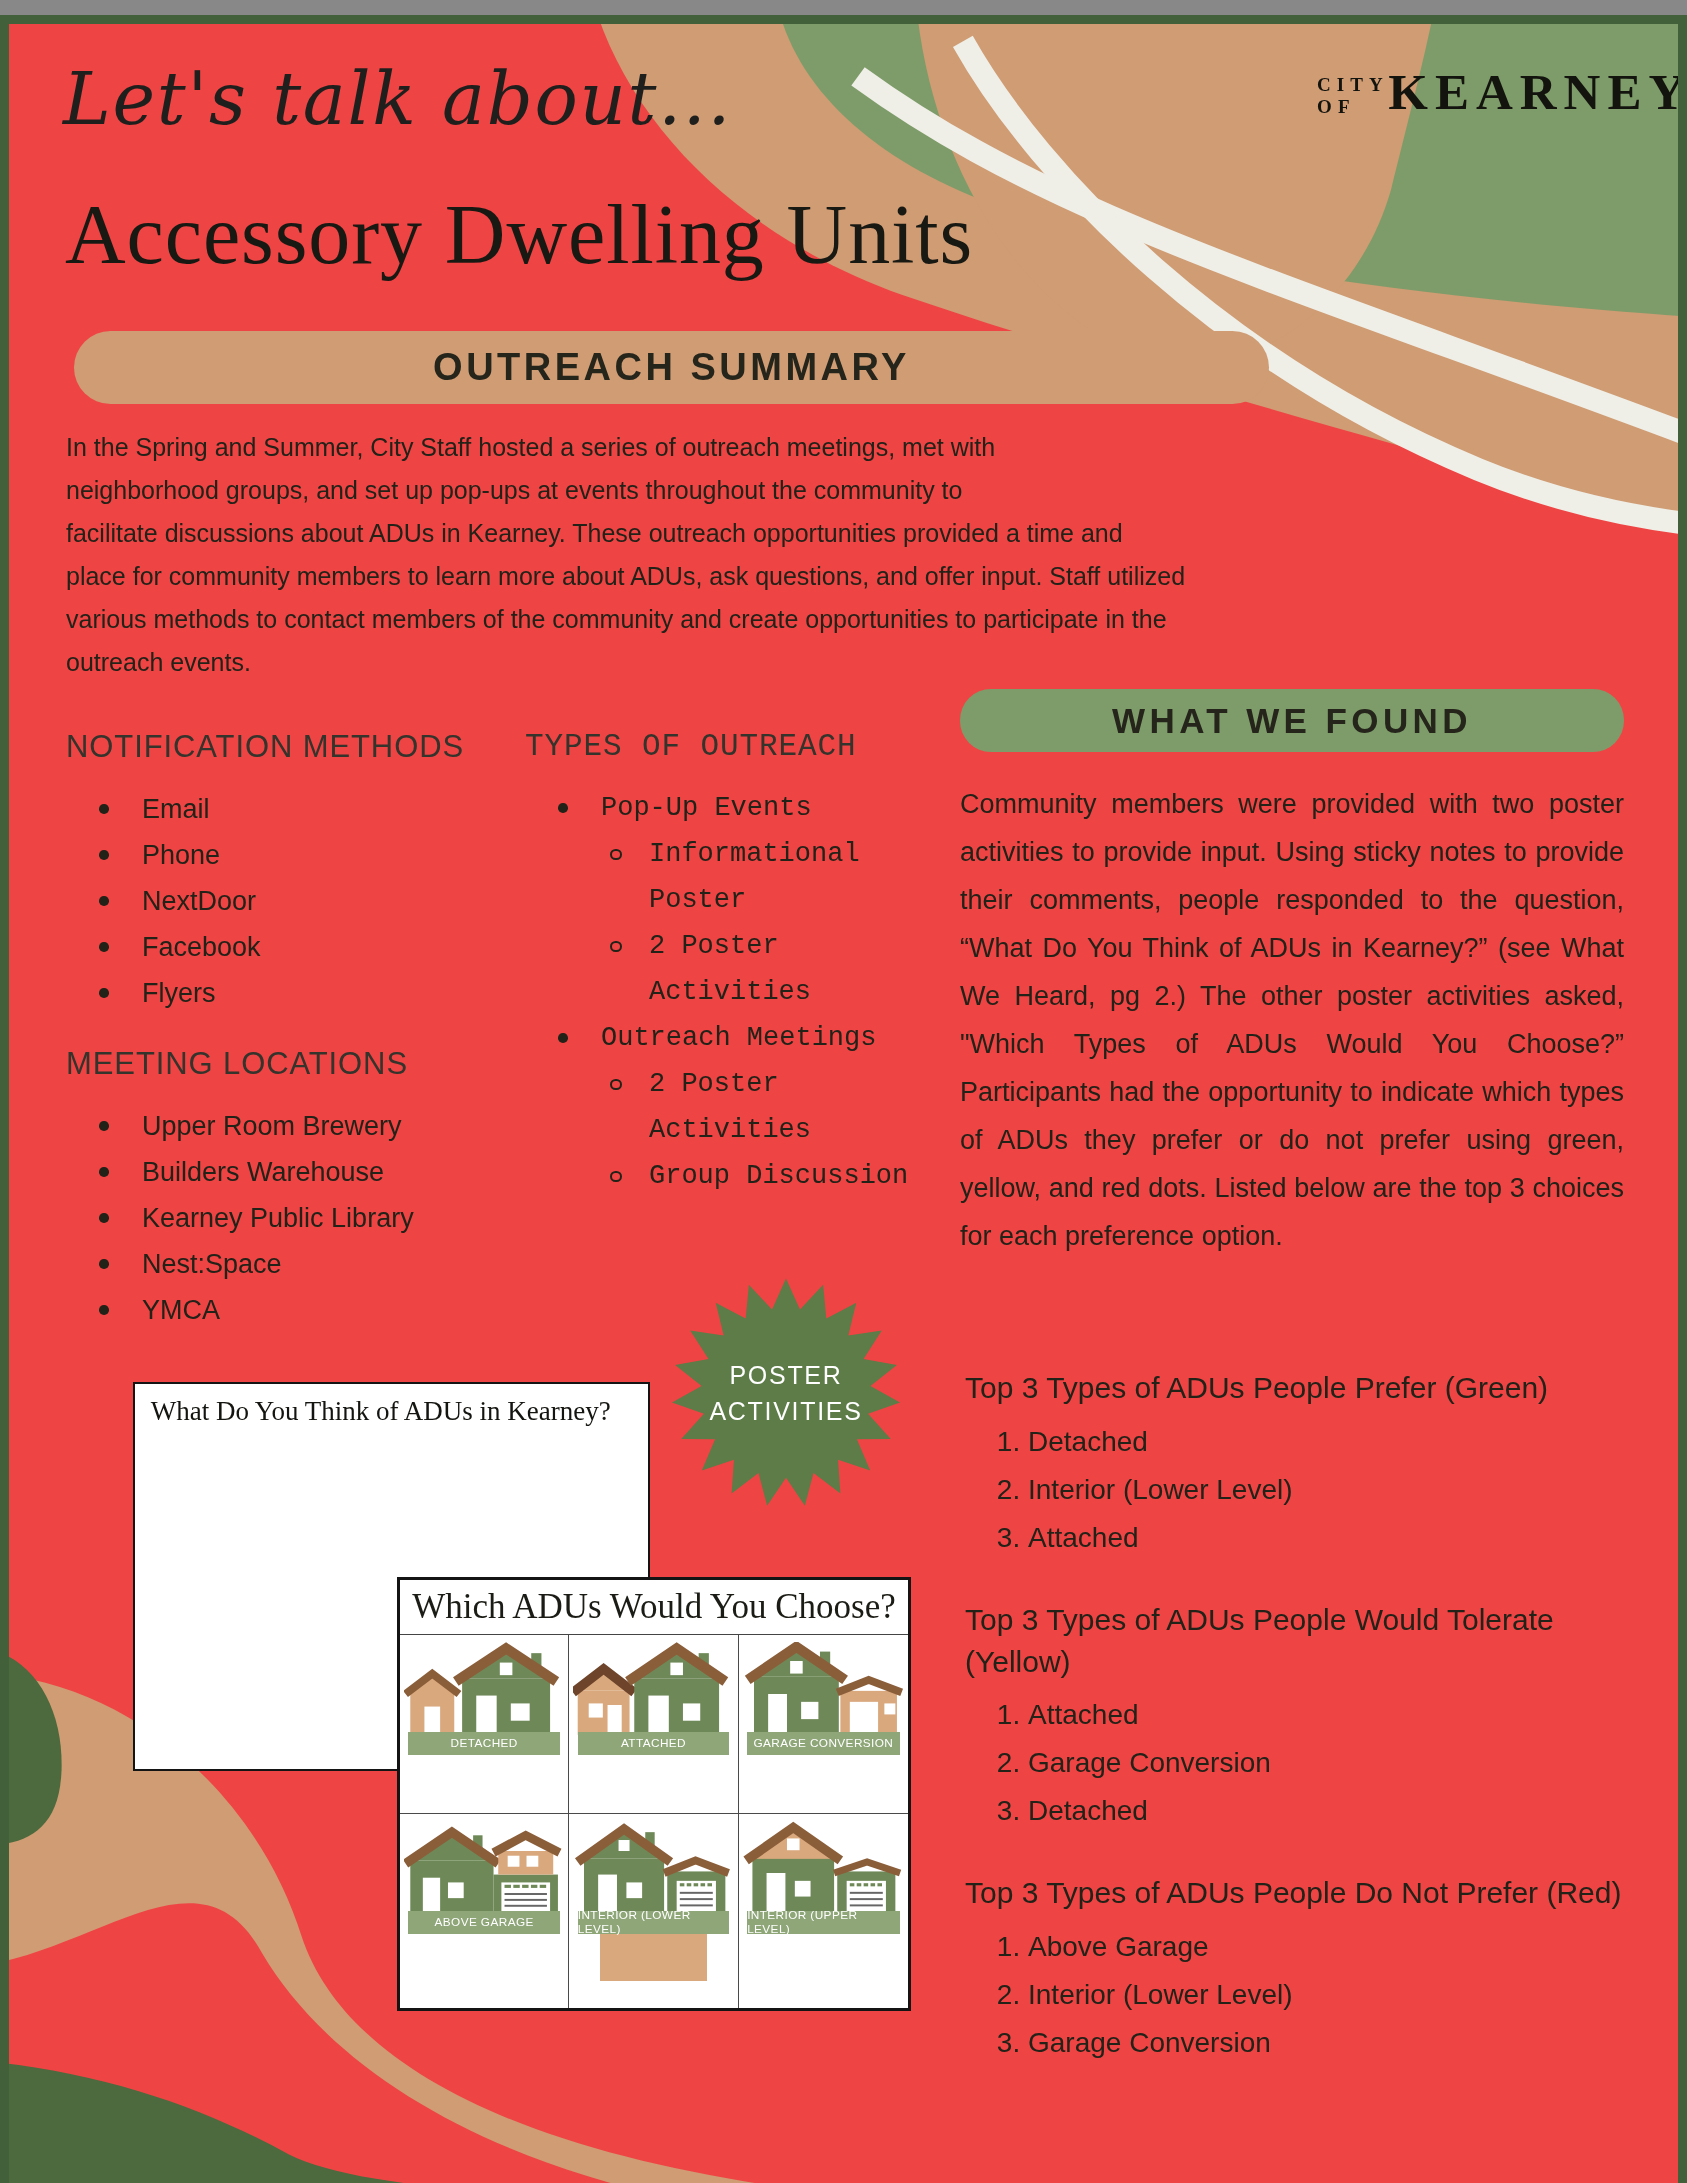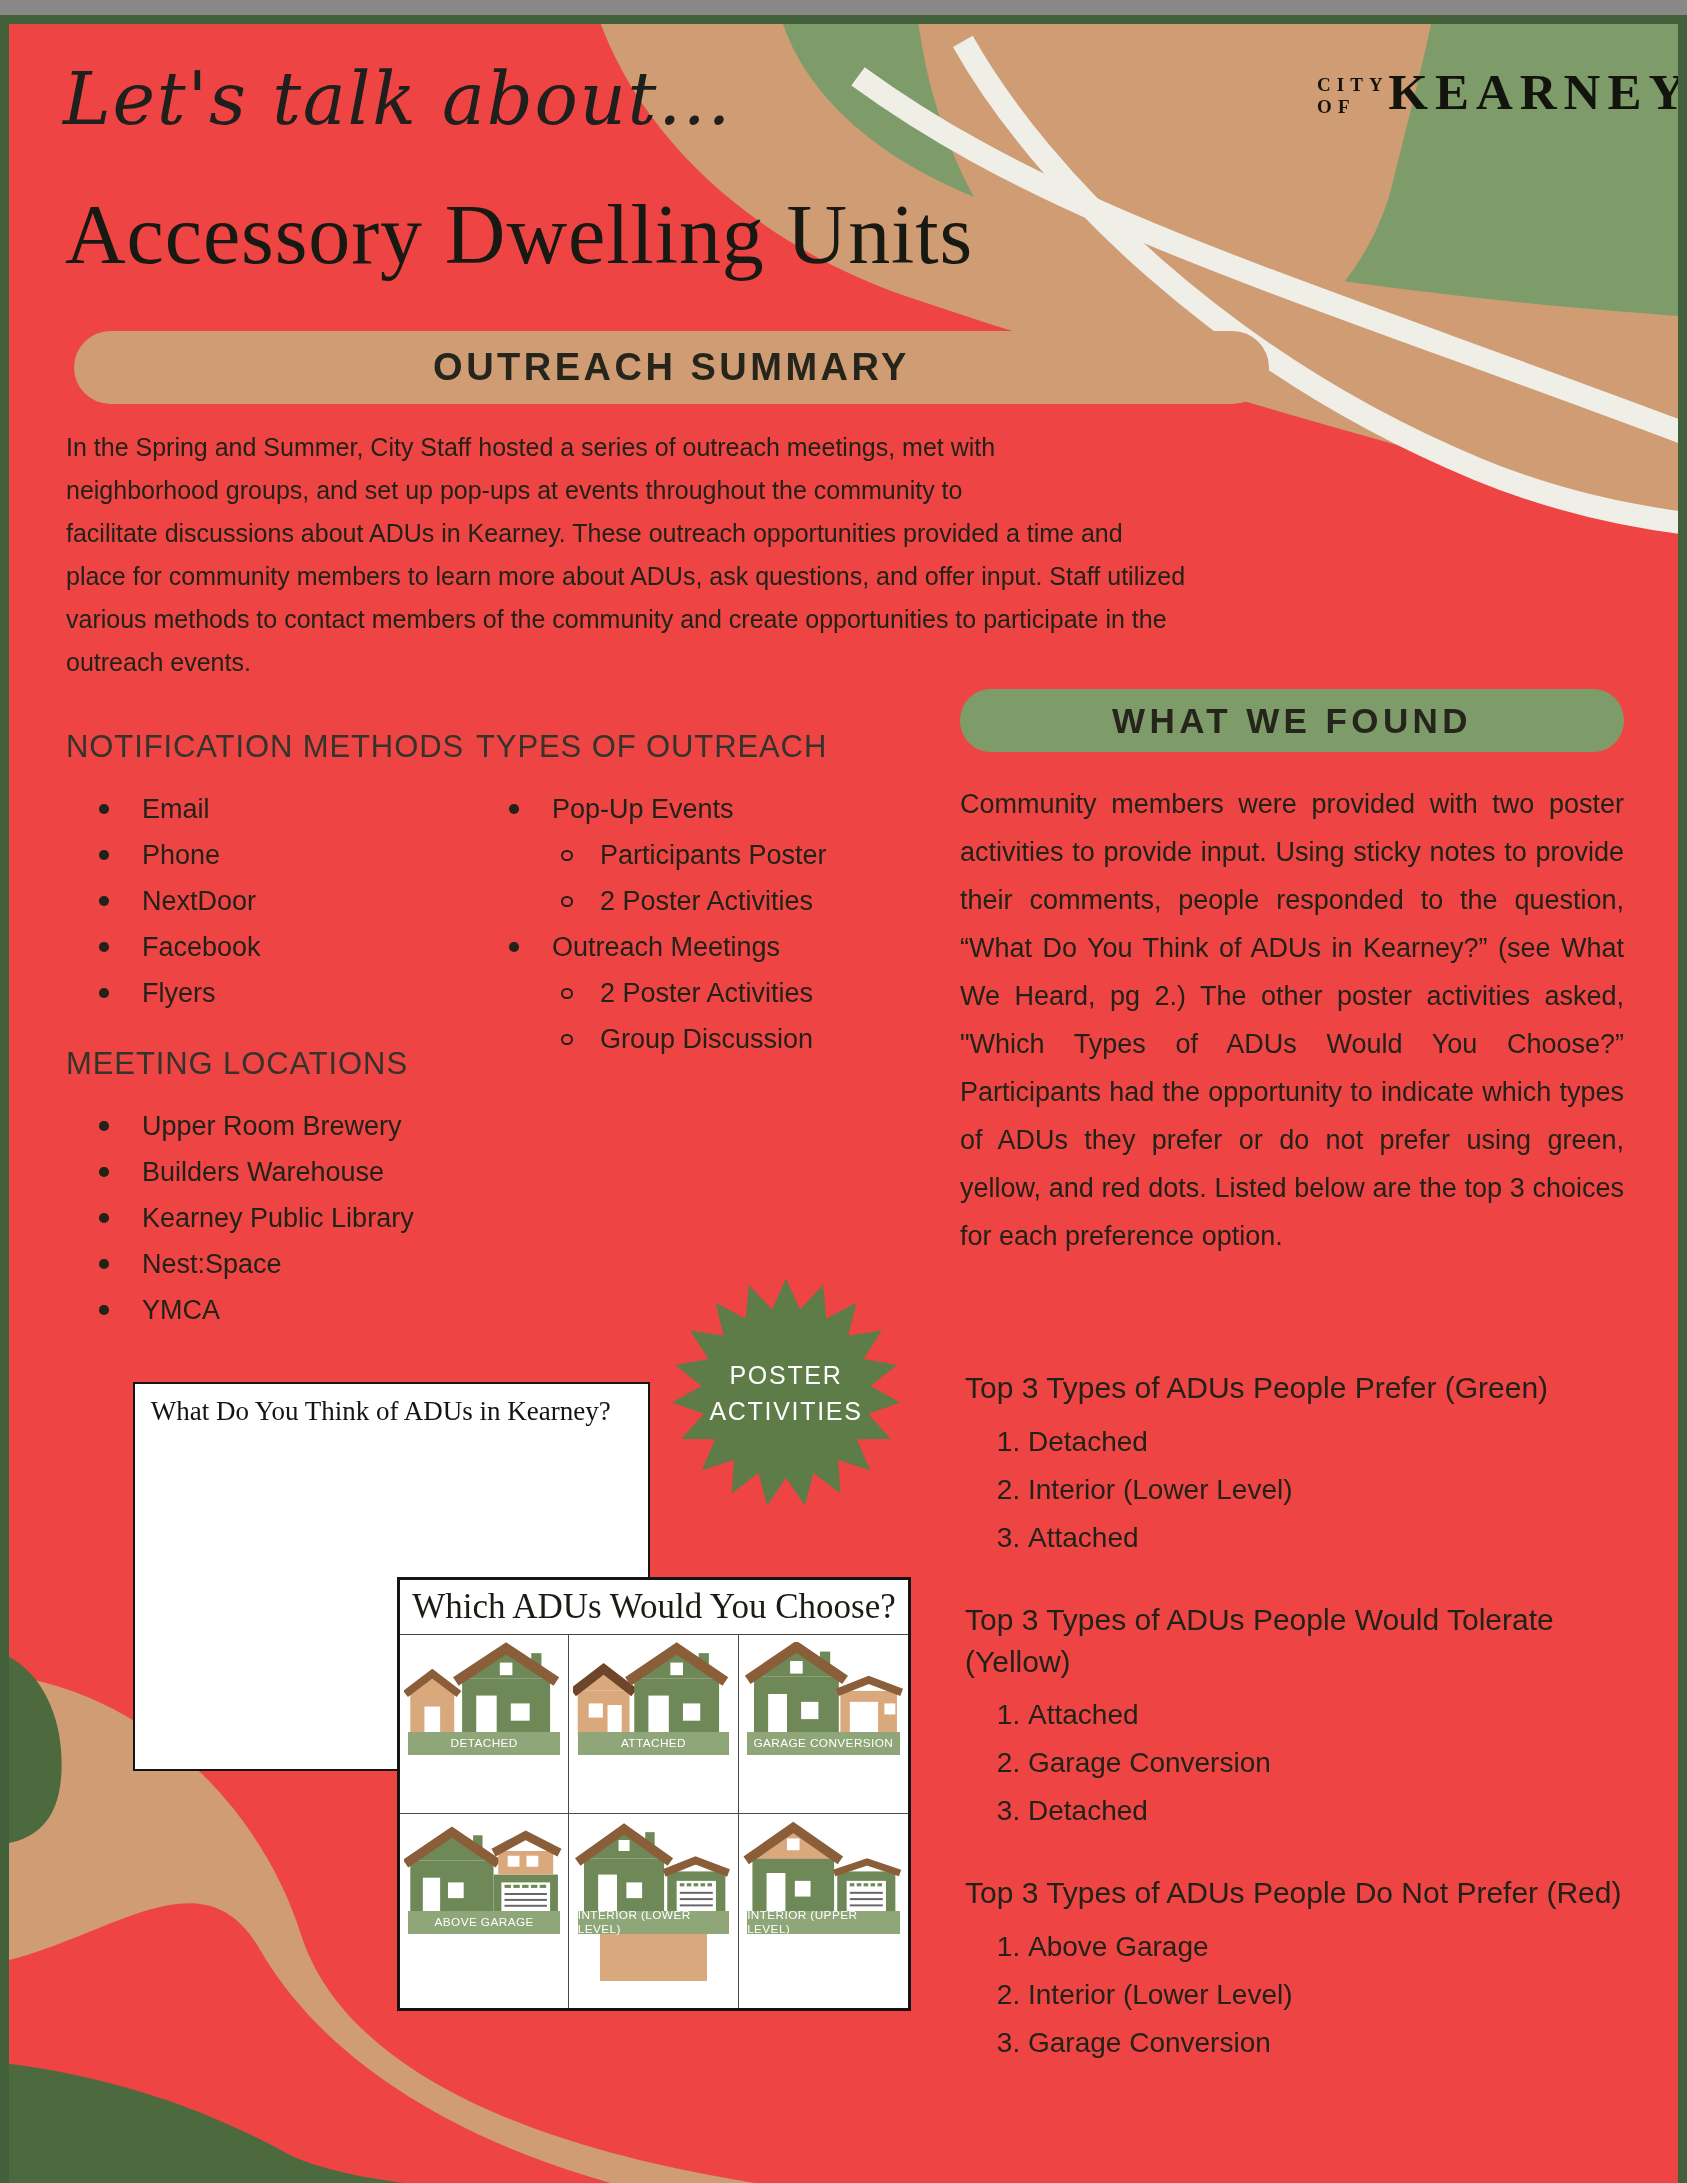--- a/index.html
+++ b/index.html
@@ -28,21 +28,21 @@
             font-size:38px;letter-spacing:3.5px;}
   .pill.green{left:960px;top:674px;width:664px;height:63px;border-radius:31px;background:var(--sage-green);
             font-size:35px;letter-spacing:4.4px;}
 
   .intro{position:absolute;left:66px;top:411px;width:1363px;margin:0;font-size:25px;line-height:43px;
          white-space:pre-line;z-index:10;color:#222219;}
 
   
   .col{position:absolute;z-index:10;}
   .col1{left:66px;top:714px;width:419px;}
-  .col2{left:476px;top:714px;width:419px;}
+  .col2{left:525px;top:714px;width:419px;font-family:Liberation Mono, monospace;}
   .col h2{margin:0 0 21px 0;font-size:31px;font-weight:400;letter-spacing:0.9px;color:#34332c;}
   .col h2.mt{margin-top:30px;}
   ul.dots,ul.circles{list-style:none;margin:0;padding:0;}
   ul.dots li,ul.circles li{position:relative;font-size:27px;line-height:46px;color:#222219;}
   ul.dots li{padding-left:76px;}
   ul.dots li::before{content:"";position:absolute;left:33px;top:18.3px;width:9.6px;height:9.6px;
         border-radius:50%;background:#222219;}
   ul.circles li{padding-left:124px;max-width:288px;}
   ul.circles li::before{content:"";position:absolute;left:85px;top:17.5px;width:7.9px;height:7.9px;
         border-radius:50%;border:2.6px solid #222219;background:transparent;}
@@ -138,21 +138,21 @@
       <li>YMCA</li>
     </ul>
   </section>
 
   <section class="col col2">
     <h2>TYPES OF OUTREACH</h2>
     <ul class="dots">
       <li>Pop-Up Events</li>
     </ul>
     <ul class="circles">
-      <li>Participants Poster</li>
+      <li>Informational Poster</li>
       <li>2 Poster Activities</li>
     </ul>
     <ul class="dots">
       <li>Outreach Meetings</li>
     </ul>
     <ul class="circles">
       <li>2 Poster Activities</li>
       <li>Group Discussion</li>
     </ul>
   </section>

